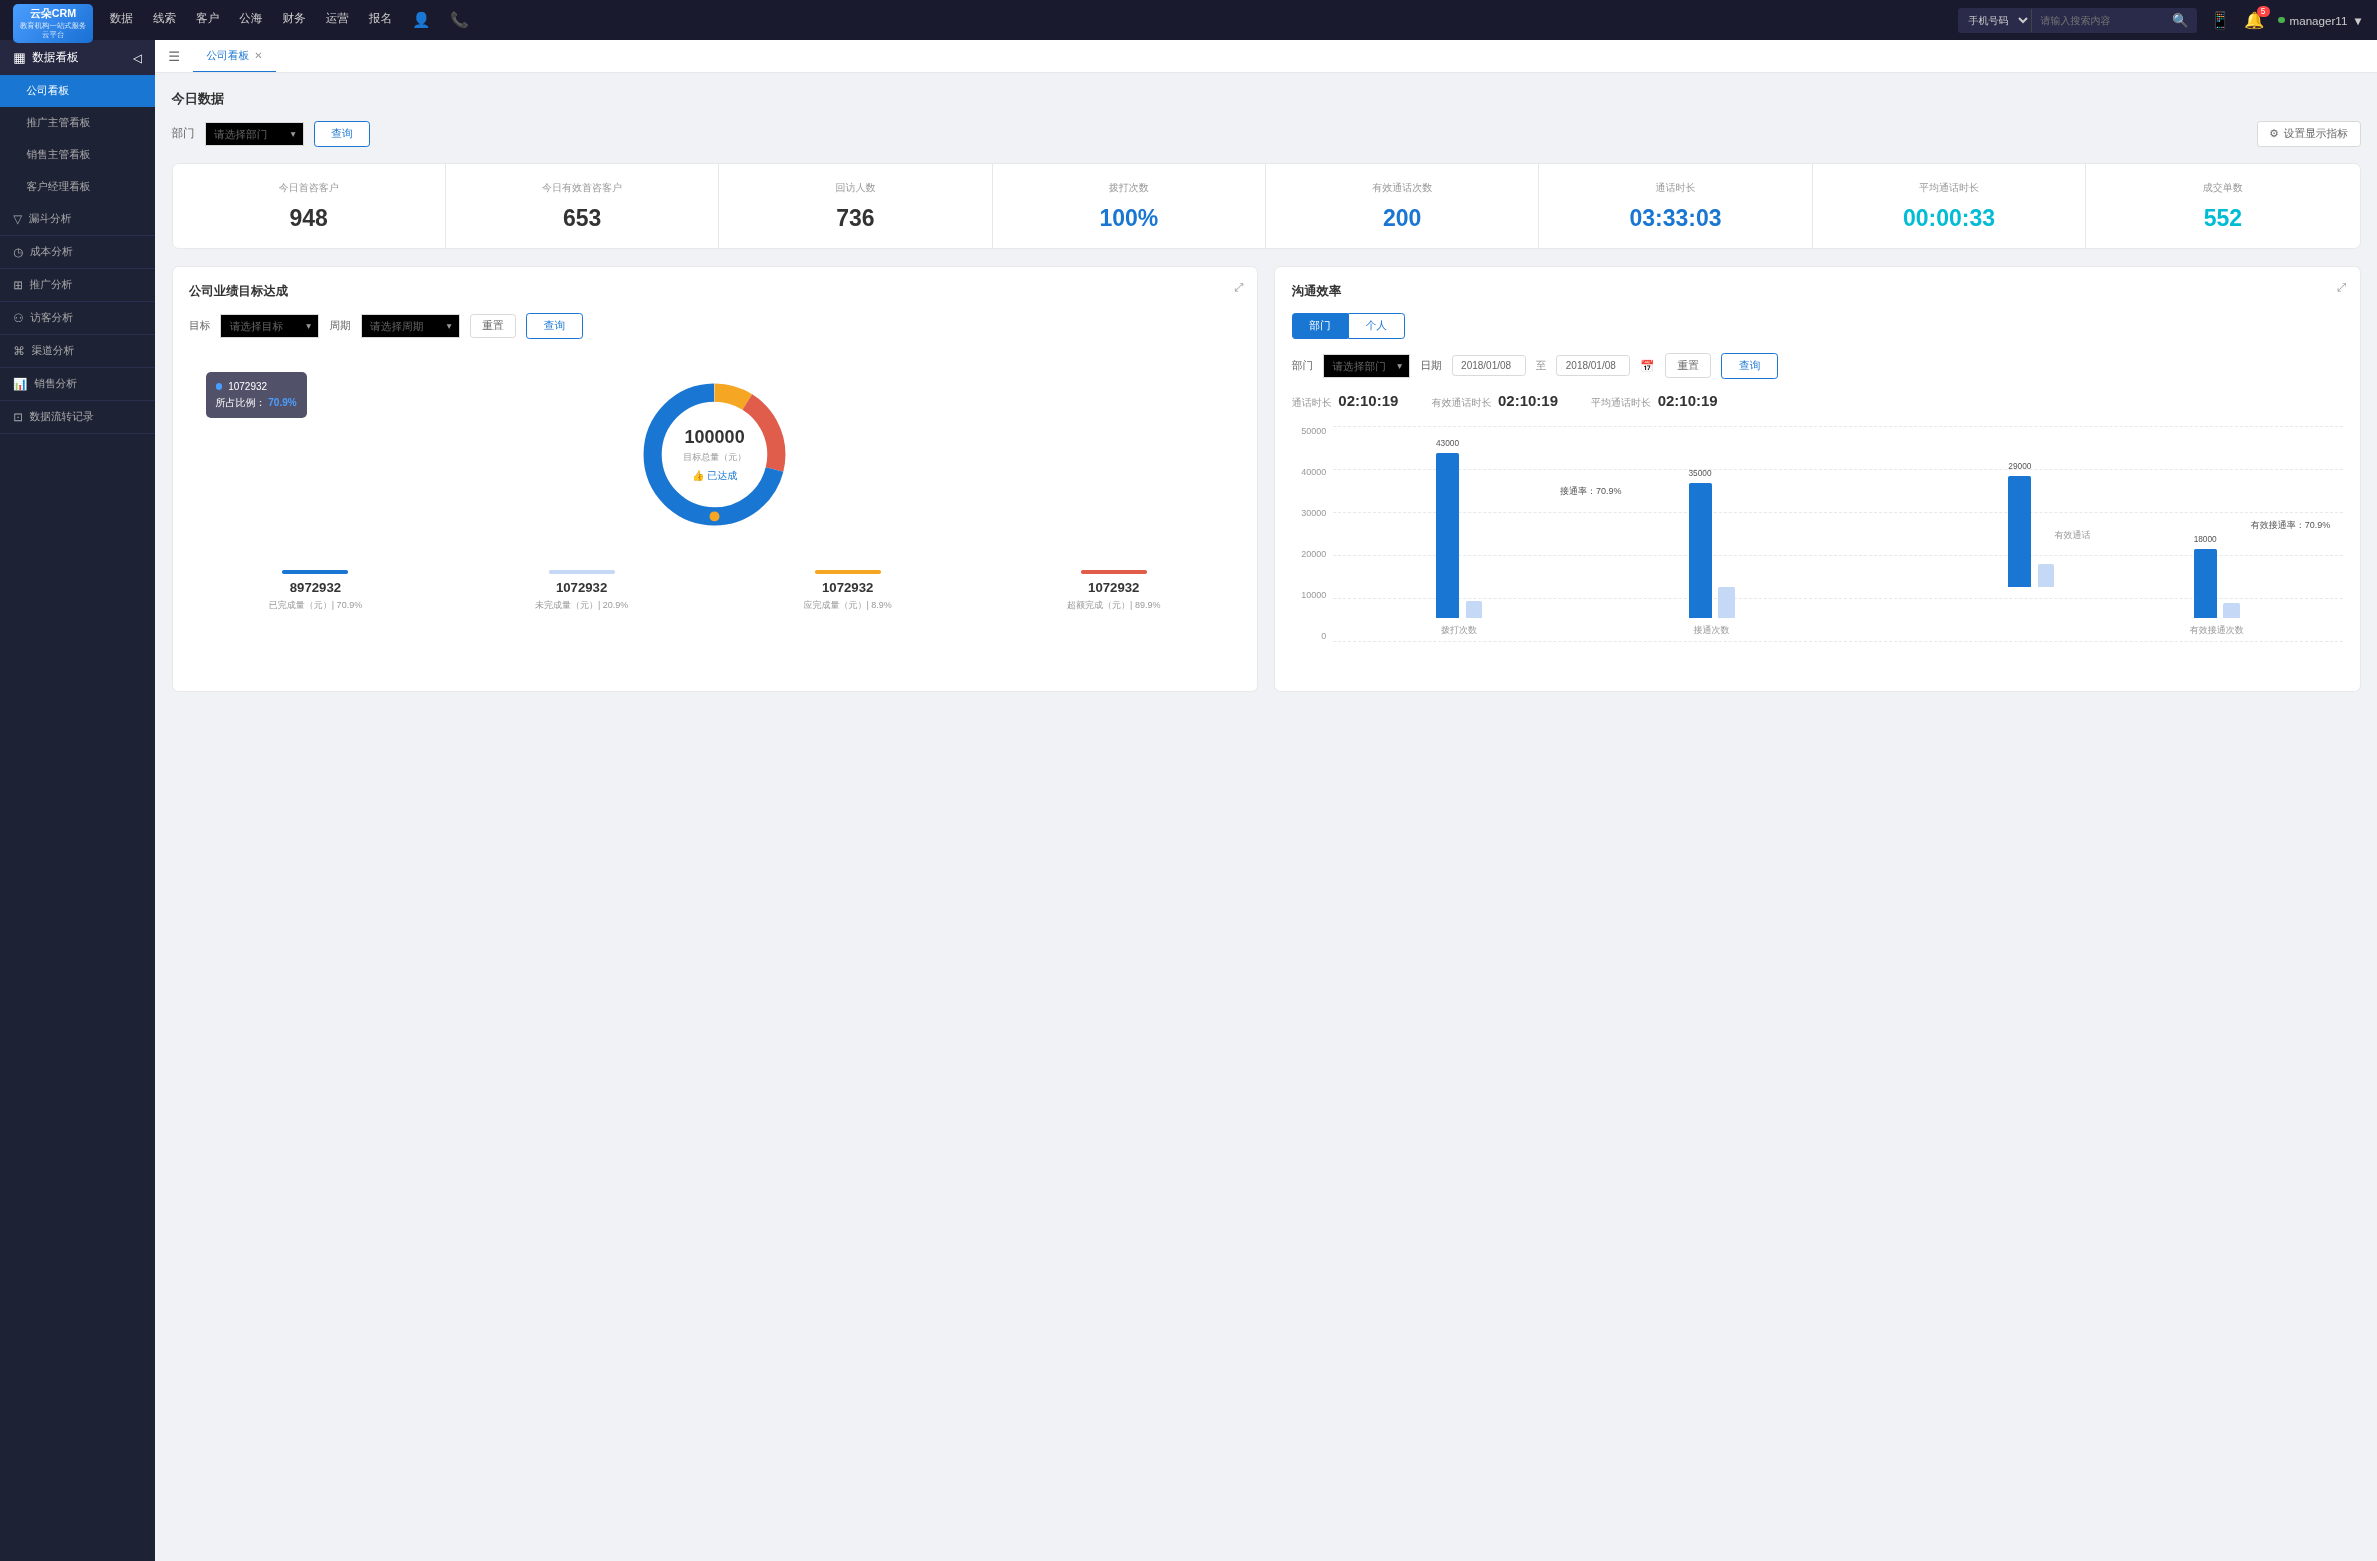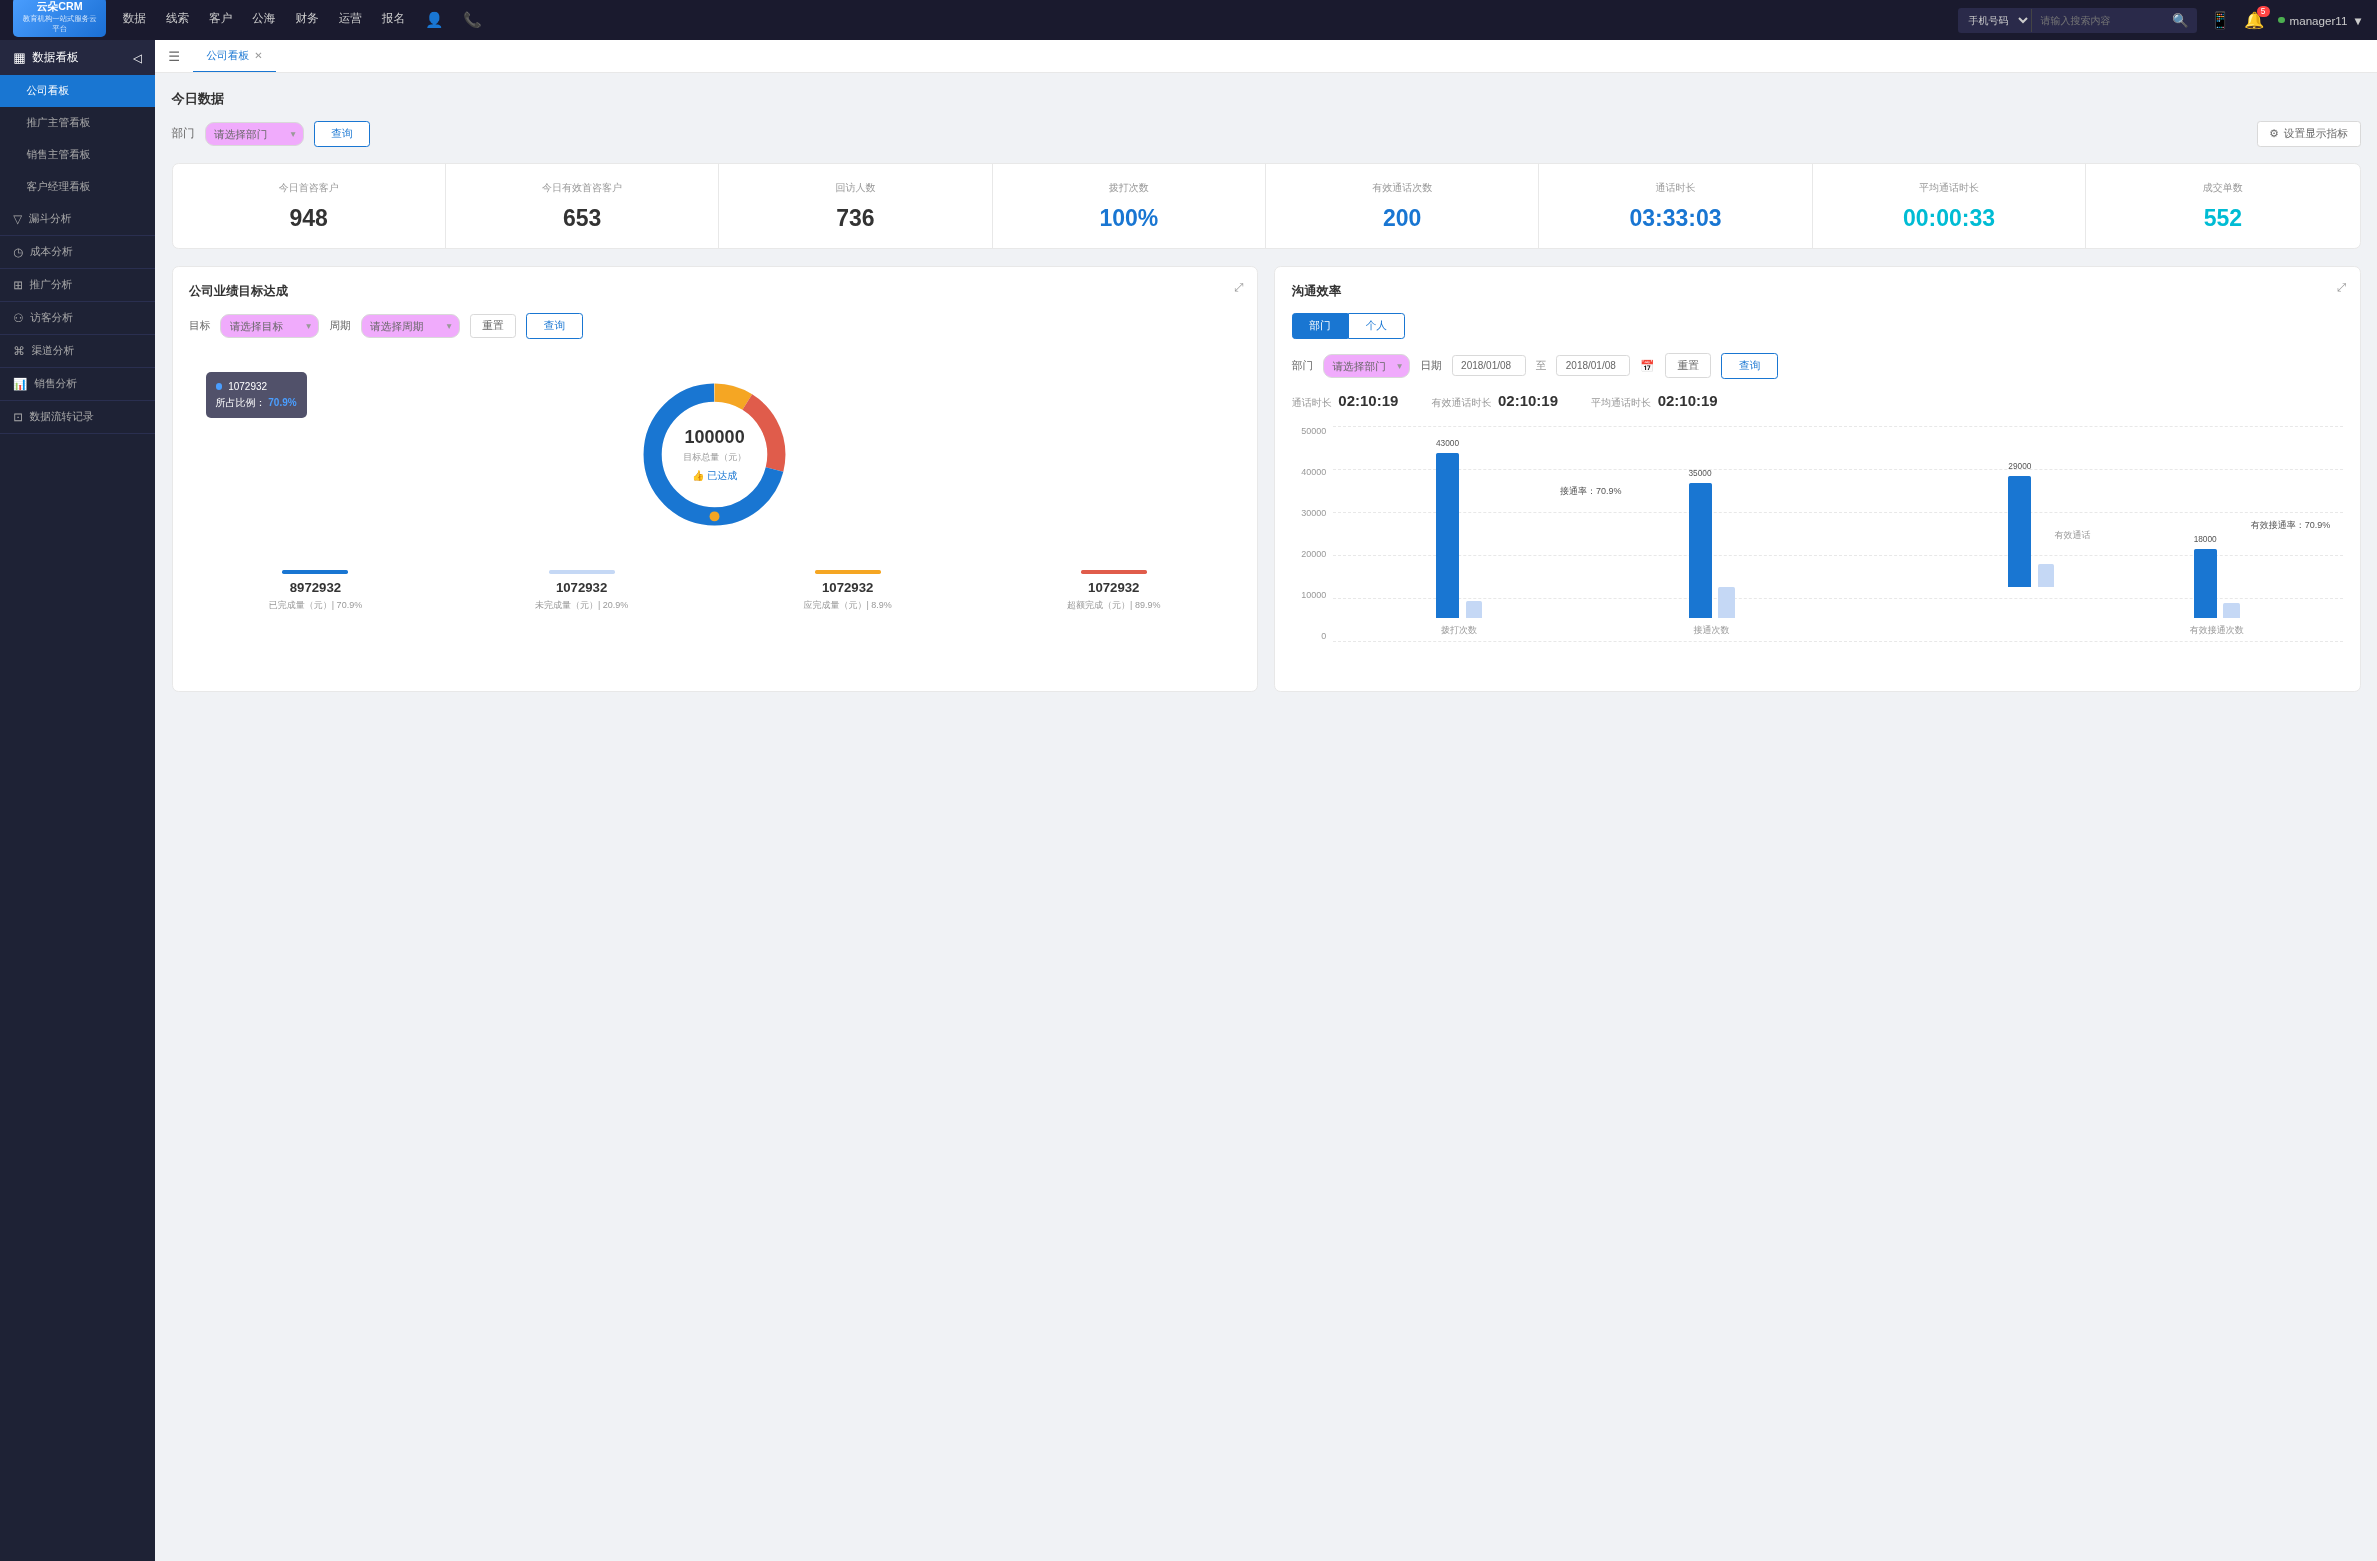--- a/index.html
+++ b/index.html
@@ -11,24 +11,24 @@
       height: 40px;
       display: flex;
       align-items: center;
       padding: 0 13.2px;
       color: #ccc;
       position: fixed;
       top: 0; left: 0; right: 0;
       z-index: 100;
     }
     .logo {
-      width: 93px;
+      width: 80px;
       height: 33px;
       display: flex;
-      align-items: flex-end;
+      align-items: flex-start;
       margin-right: 16.5px;
     }
     .logo-box {
       background: linear-gradient(135deg, #4a9eff, #1a6fd4);
       border-radius: 5px;
       padding: 3.3px 6.6px;
       font-size: 9px;
       color: white;
       line-height: 1.3;
       text-align: center;
@@ -226,25 +226,25 @@
       margin-bottom: 16.5px;
     }
     .filter-left {
       display: flex;
       align-items: center;
       gap: 10px;
     }
     .filter-label { color: #666; font-size: 11.6px; }
     .select-box {
       border: 0.8px solid #d9d9d9;
-      border-radius: 9px;
+      border-radius: 1px;
       padding: 5px 23px 5px 8.3px;
       font-size: 10.7px;
       color: #666;
-      background: #f0abfc;
+      background: #000000;
       cursor: pointer;
       position: relative;
       appearance: none;
       min-width: 99px;
     }
     .select-wrapper {
       position: relative;
       display: inline-block;
     }
     .select-wrapper::after {

